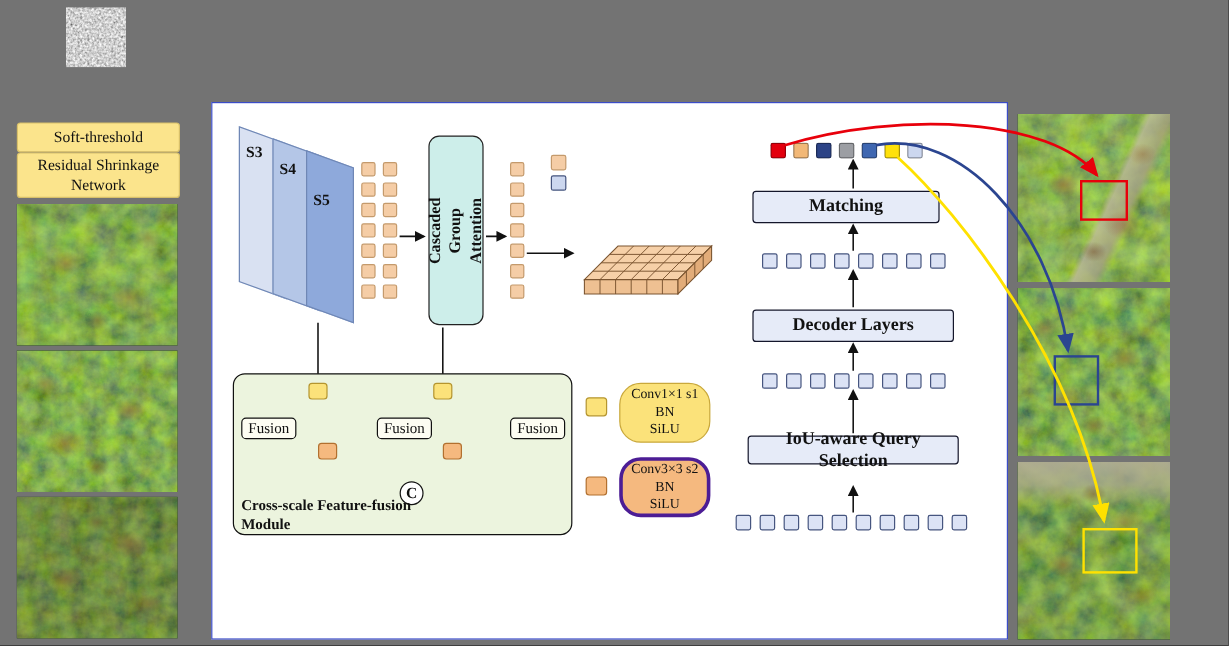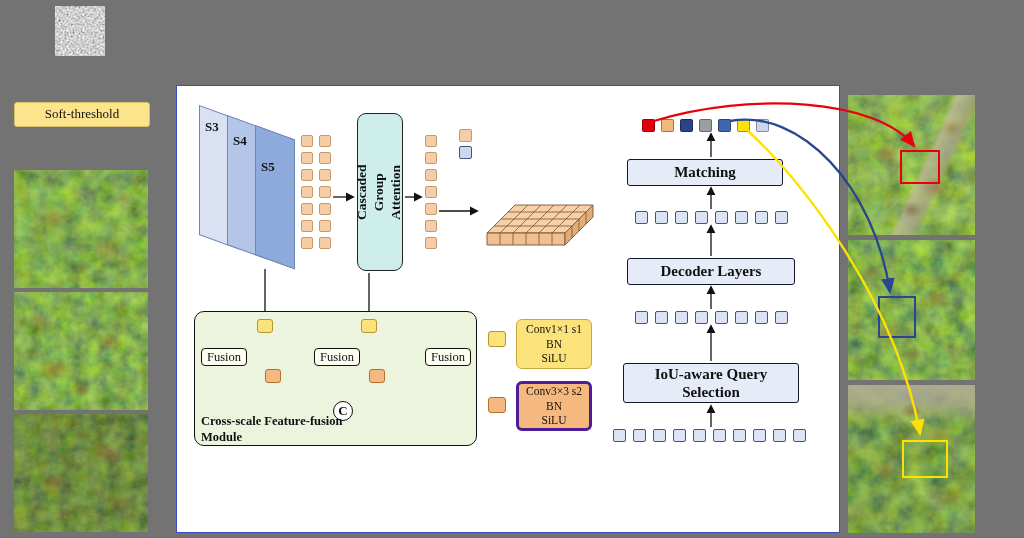--- a/index.html
+++ b/index.html
@@ -33,21 +33,21 @@
   .fusion{position:absolute;width:46px;height:18px;background:#fdfdf2;border:1.3px solid #111;
           border-radius:4px;display:flex;align-items:center;justify-content:center;font-size:12.5px;box-sizing:border-box;}
   .msq{position:absolute;width:16px;height:14px;border-radius:3px;box-sizing:border-box;}
   .ysq{background:#fbe27a;border:1px solid #b5952f;}
   .osq{background:#f5b97f;border:1px solid #b2702f;}
   .cnode{position:absolute;left:156px;top:315px;width:20px;height:20px;border-radius:50%;
          background:#fff;border:1.6px solid #111;display:flex;align-items:center;justify-content:center;
          font-weight:bold;font-size:13px;box-sizing:border-box;}
   .mtitle{position:absolute;left:24px;top:328px;width:152px;font-weight:bold;font-size:12.5px;line-height:1.25;}
   .legend-key{position:absolute;width:18px;height:16px;border-radius:3px;box-sizing:border-box;}
-  .legend-box{position:absolute;width:76px;height:50px;border-radius:6px;display:flex;flex-direction:column;
+  .legend-box{position:absolute;width:76px;height:50px;border-radius:18px;display:flex;flex-direction:column;
               align-items:center;justify-content:center;font-size:11.5px;line-height:1.3;text-align:center;box-sizing:border-box;}
   .hbox{position:absolute;background:#e6ebf8;border:1.6px solid #14162b;border-radius:3px;
         display:flex;align-items:center;justify-content:center;font-weight:bold;font-size:15px;
         text-align:center;box-sizing:border-box;}
   .hbox .inner{width:132px;line-height:1.2;}
   .trow{position:absolute;display:flex;gap:7px;}
   .rsq{width:13px;height:13px;background:#dce3f5;border:1px solid #46557f;border-radius:2px;box-sizing:border-box;}
   .qrow{position:absolute;display:flex;gap:6px;}
   .qsq{width:13px;height:13px;border:1px solid rgba(0,0,0,0.35);border-radius:2px;box-sizing:border-box;}
   .w{fill:none;stroke:#111;stroke-width:1.3;marker-end:url(#ab);}
@@ -118,20 +118,23 @@
   </svg>
 
   <div class="img" style="left:55px;top:6px;width:50px;height:50px;background:#888;">
     <svg width="50" height="50">
         <rect width="50" height="50" filter="url(#noiseG)"></rect>
       </svg>
   </div>
 
   <div class="ybox" style="top:102px;height:23px;">
     <span>Soft-threshold</span>
+  </div>
+  <div class="ybox" style="top:127px;height:36px;">
+    <span>Residual Shrinkage Network</span>
   </div>
 
   <div class="img" style="left:14px;top:170px;width:134px;height:118px;">
     <svg width="134" height="118">
         <rect width="134" height="118" filter="url(#forestA)"></rect>
       </svg>
     <div class="patches"></div>
   </div>
   <div class="img" style="left:14px;top:292px;width:134px;height:118px;">
     <svg width="134" height="118">
@@ -310,21 +313,21 @@
     <div class="trow" style="left:458px;top:225px;">
         <div class="rsq"></div>
         <div class="rsq"></div>
         <div class="rsq"></div>
         <div class="rsq"></div>
         <div class="rsq"></div>
         <div class="rsq"></div>
         <div class="rsq"></div>
         <div class="rsq"></div>
       </div>
-    <div class="hbox" style="left:446px;top:277px;width:176px;height:40px;">
+    <div class="hbox" style="left:446px;top:277px;width:176px;height:24px;">
       <span class="inner">IoU-aware Query Selection</span>
     </div>
     <div class="trow" style="left:436px;top:343px;">
         <div class="rsq"></div>
         <div class="rsq"></div>
         <div class="rsq"></div>
         <div class="rsq"></div>
         <div class="rsq"></div>
         <div class="rsq"></div>
         <div class="rsq"></div>

